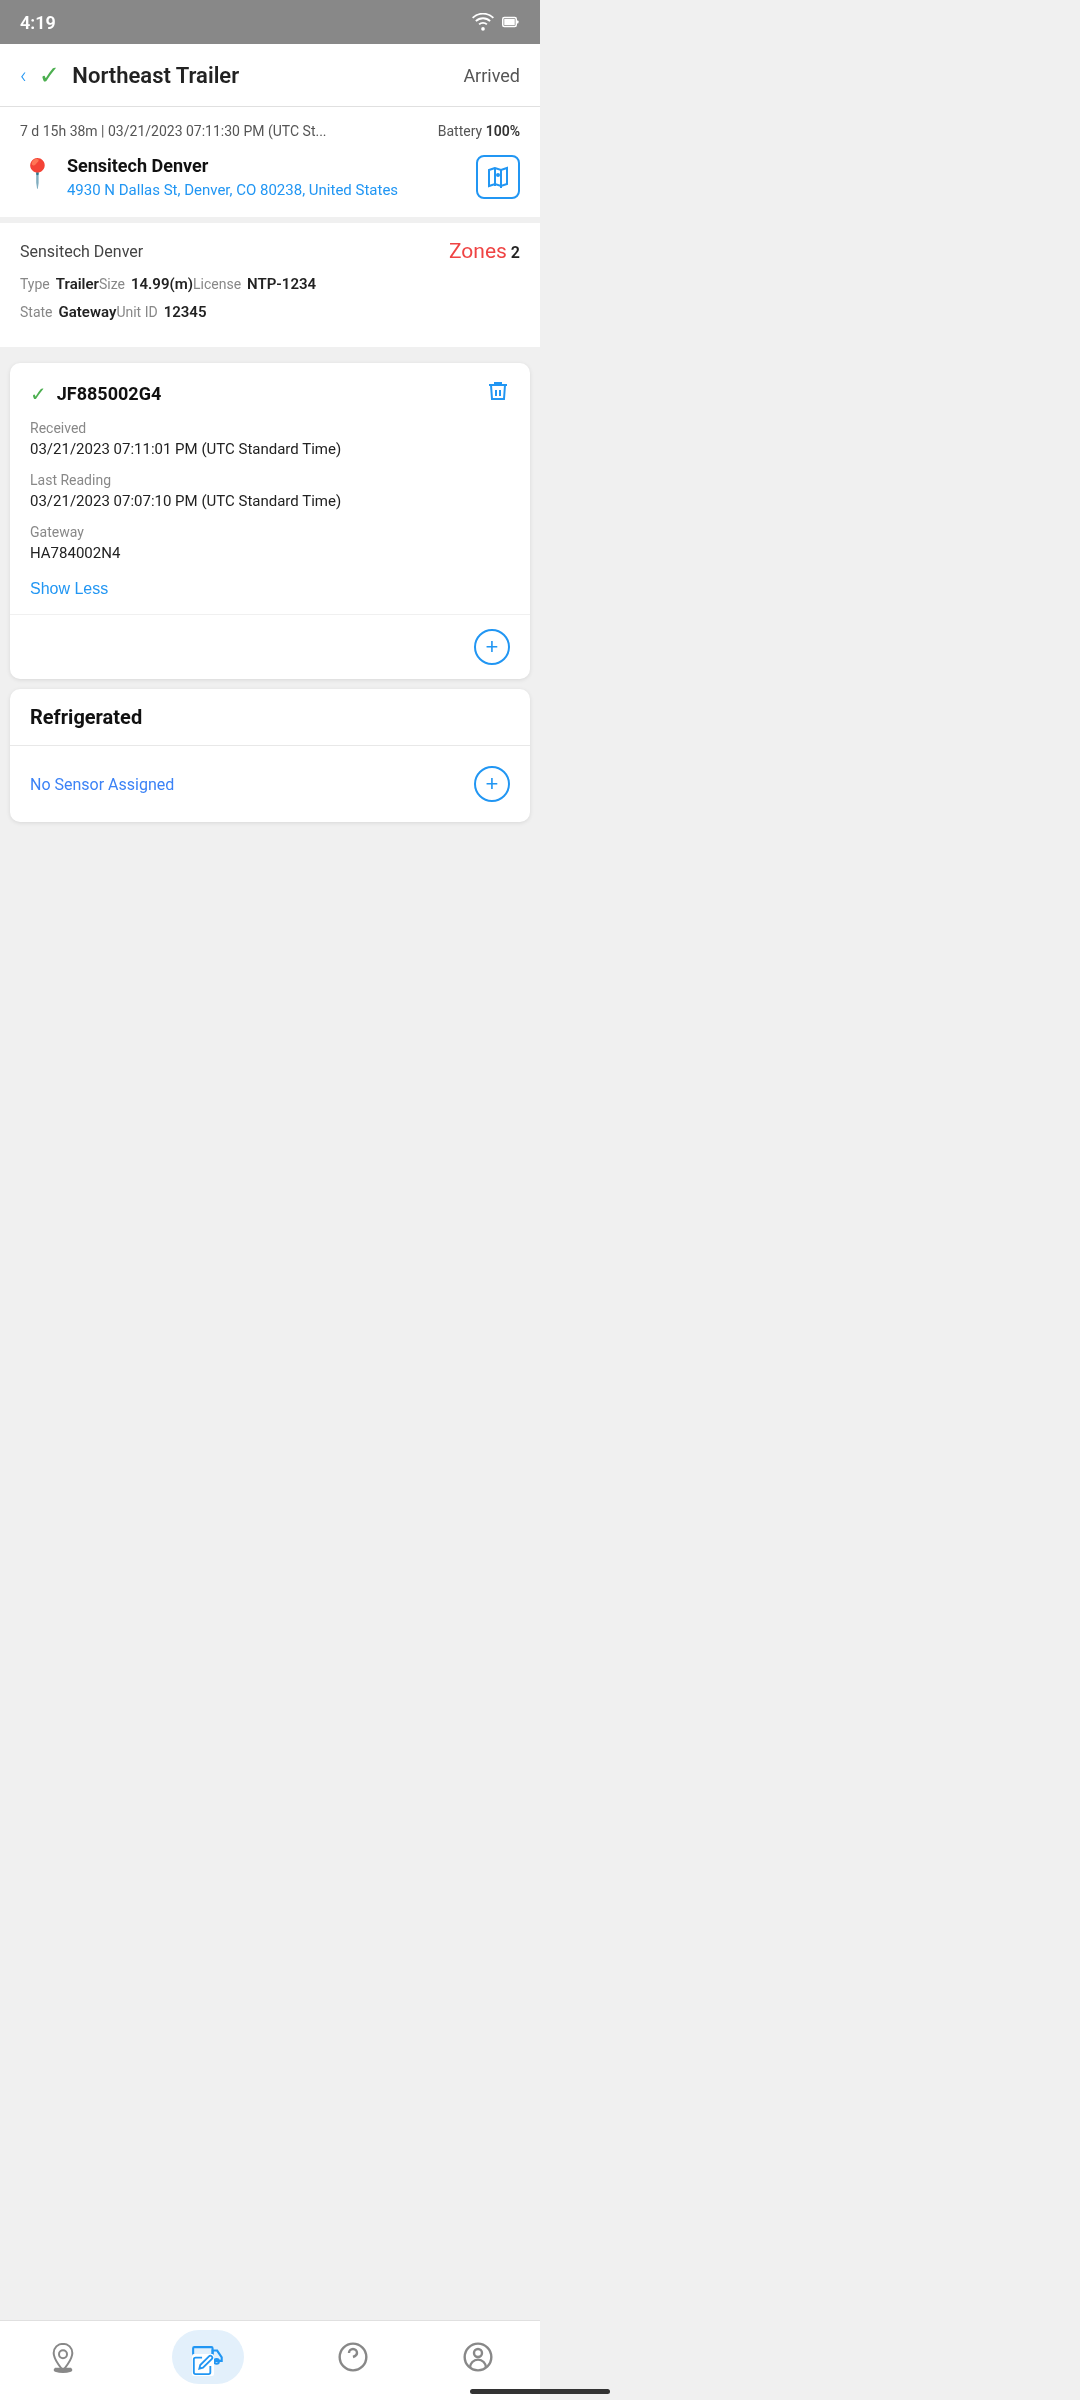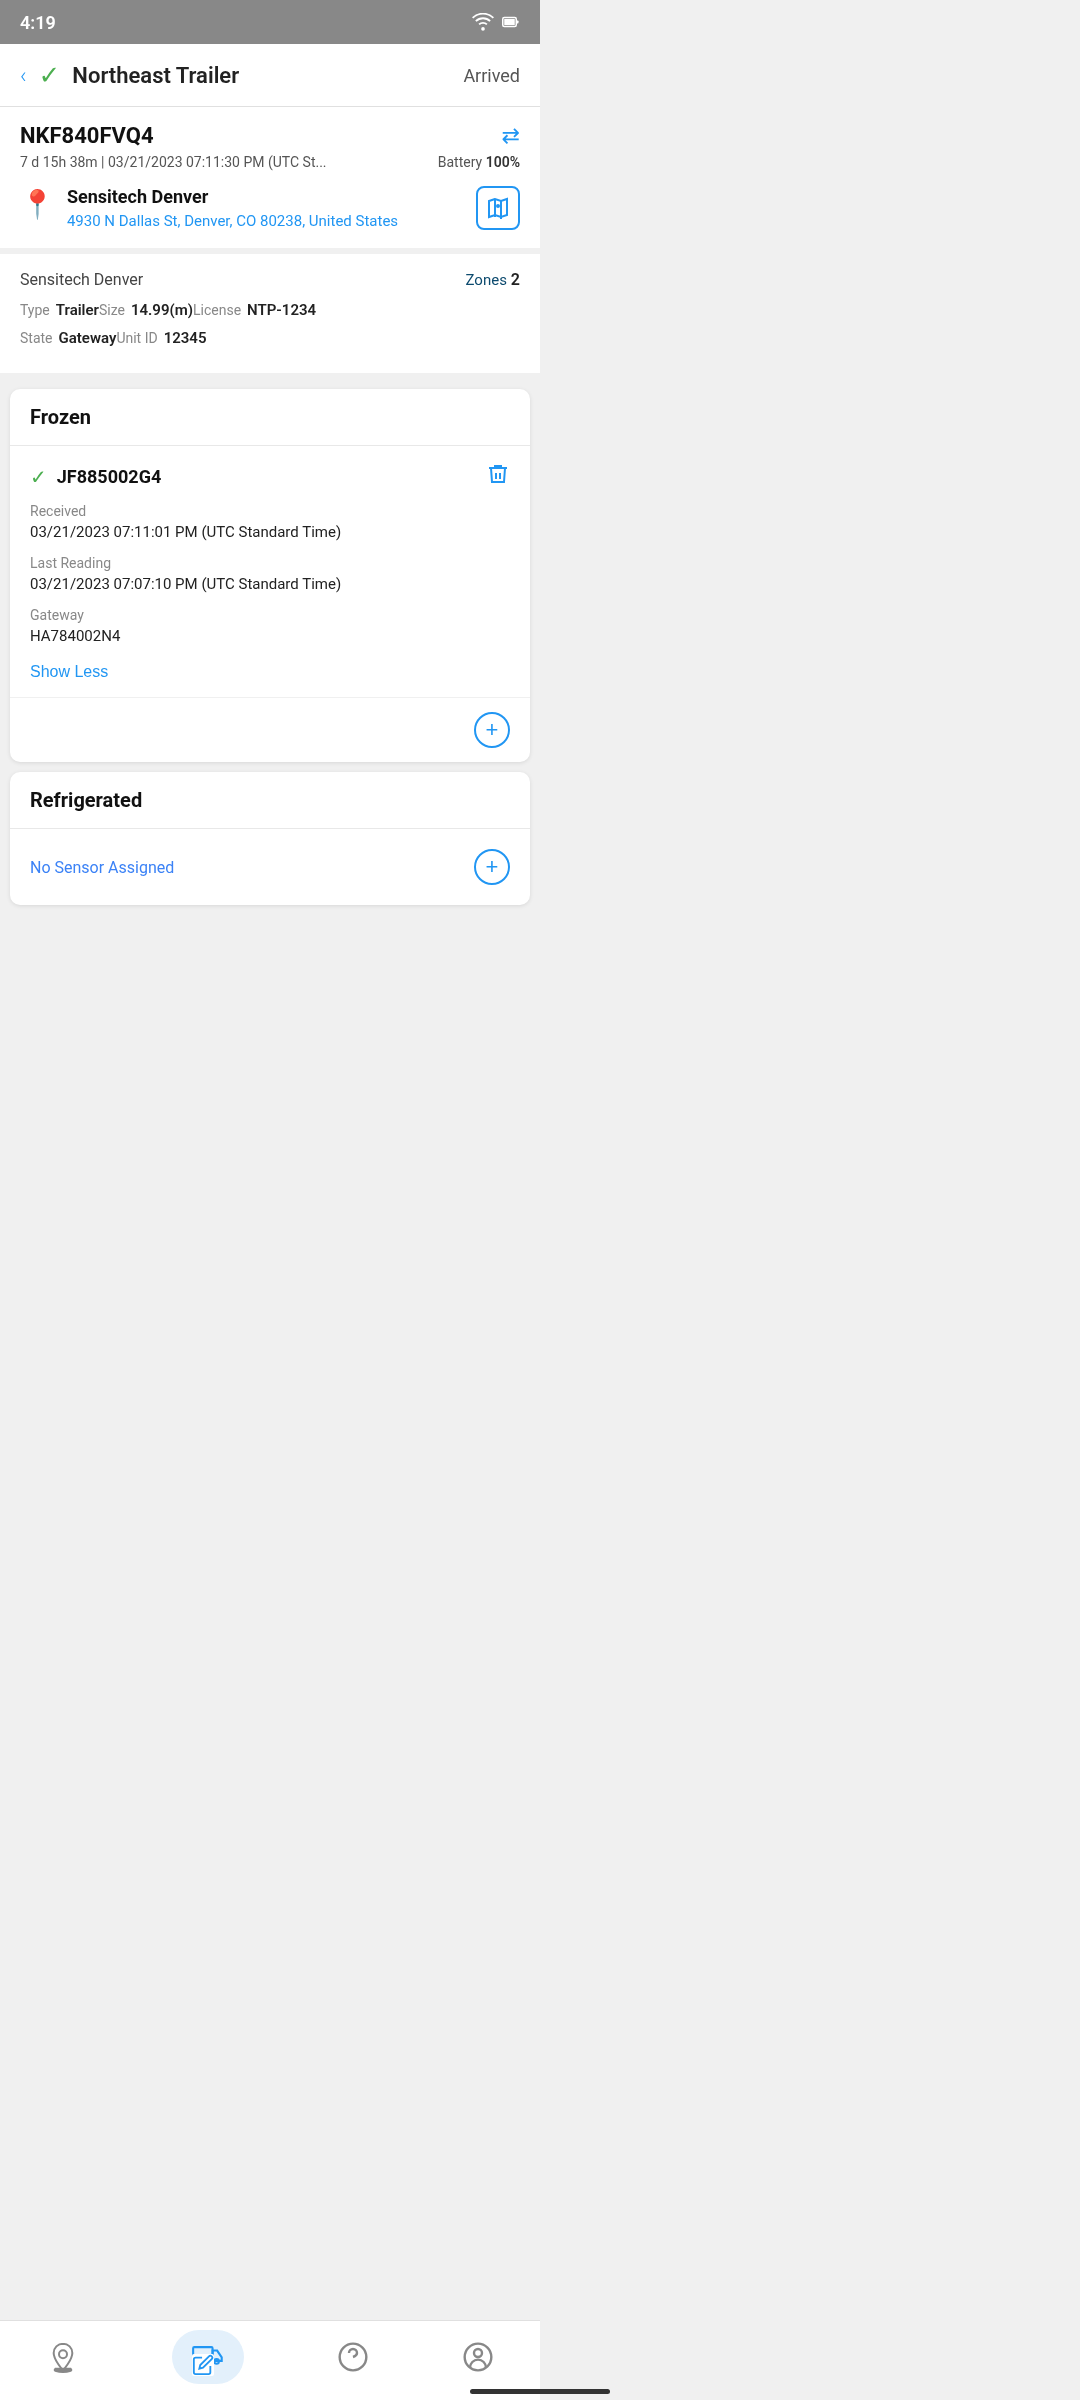--- a/index.html
+++ b/index.html
@@ -93,21 +93,21 @@
       padding: 16px 20px;
       border-bottom: 6px solid #f0f0f0;
     }
     .details-name-zones {
       display: flex;
       justify-content: space-between;
       align-items: center;
       margin-bottom: 12px;
     }
     .details-name { font-size: 16px; color: #444; }
-    .zones-label { font-size: 15px; color: #0c4a6e; }
+    .zones-label { font-size: 21px; color: #ef4444; }
     .zones-count { font-size: 16px; font-weight: 600; color: #222; }
 
     .details-row {
       display: flex;
       margin-bottom: 10px;
       flex-wrap: wrap;
     }
     .detail-item { display: flex; gap: 6px; align-items: center; }
     .detail-label { font-size: 14px; color: #888; }
     .detail-value { font-size: 15px; font-weight: 600; color: #222; }
@@ -247,24 +247,20 @@
 <div class="header">
   <div class="header-left">
     <span class="back-btn">‹</span>
     <span class="check-icon">✓</span>
     <span class="header-title">Northeast Trailer</span>
   </div>
   <span class="arrived-label">Arrived</span>
 </div>
 
 <div class="info-section">
-  <div class="device-id-row">
-    <span class="device-id">NKF840FVQ4</span>
-    <span class="refresh-icon">⇄</span>
-  </div>
   <div class="time-battery-row">
     <span>7 d 15h 38m | 03/21/2023 07:11:30 PM (UTC St...</span>
     <span>
       <span class="battery-text">Battery</span>
       <span class="battery-pct">100%</span>
     </span>
   </div>
 
   <div class="location-row">
     <div class="location-left">
@@ -314,23 +310,20 @@
       <span class="detail-value">Gateway</span>
     </div>
     <div class="detail-item">
       <span class="detail-label">Unit ID</span>
       <span class="detail-value">12345</span>
     </div>
   </div>
 </div>
 
 <div class="zone-card">
-  <div class="zone-card-header">
-    <span class="zone-title">Frozen</span>
-  </div>
   <div class="zone-sensor">
     <div class="sensor-title-row">
       <div class="sensor-title-left">
         <span class="sensor-check">✓</span>
         <span class="sensor-id">JF885002G4</span>
       </div>
       <span class="trash-icon">
         <svg width="24" height="24" viewBox="0 0 24 24" fill="none" stroke="#2196F3" stroke-width="2">
           <polyline points="3 6 5 6 21 6"></polyline>
           <path d="M19 6l-1 14H6L5 6"></path>

